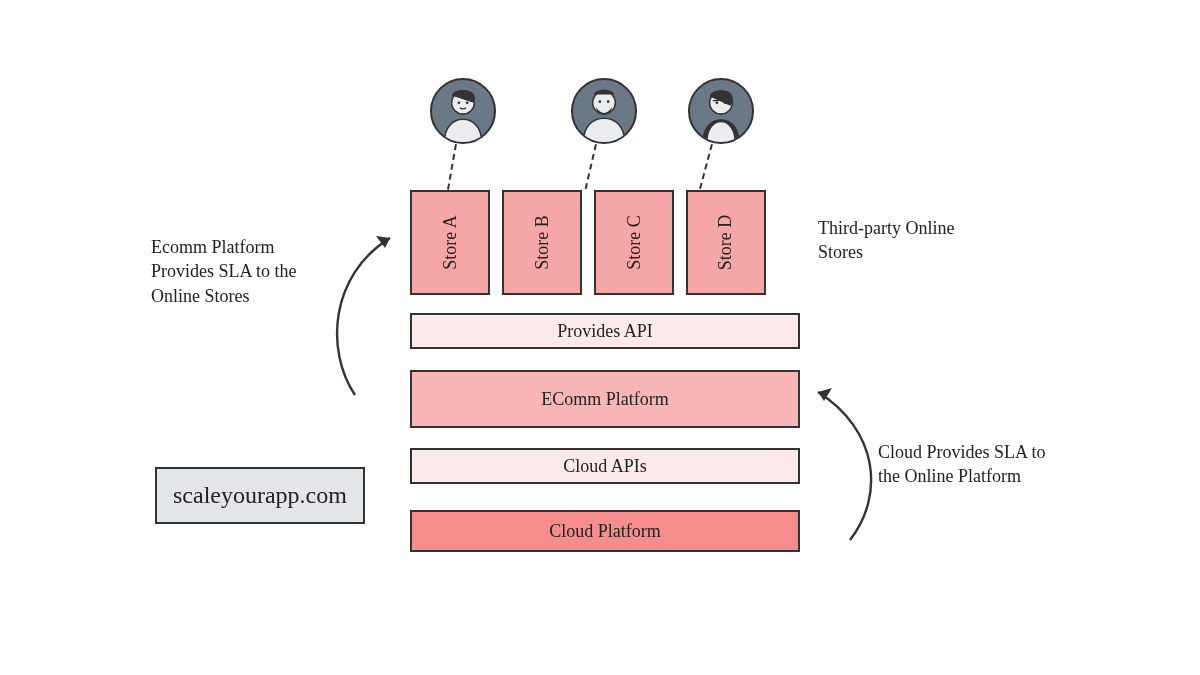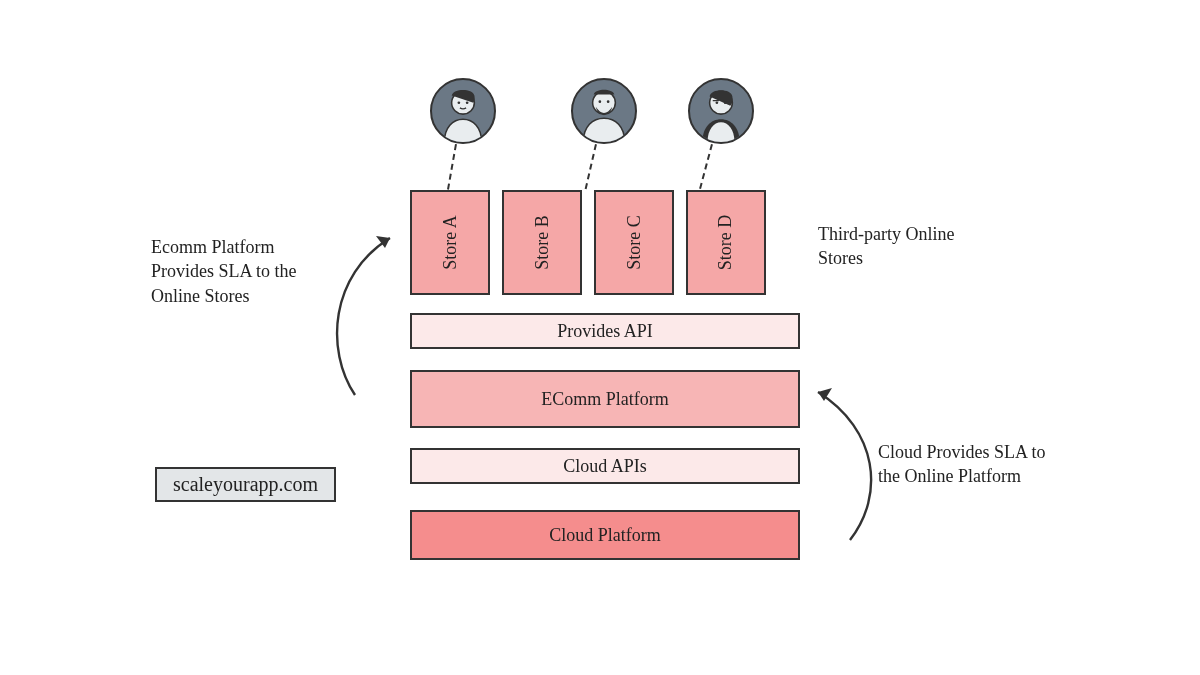--- a/index.html
+++ b/index.html
@@ -3,23 +3,23 @@
 <meta charset="utf-8">
 <style>
   html,body{margin:0;padding:0;width:1200px;height:675px;background:#fff;font-family:"Comic Sans MS","Segoe Script","Bradley Hand",cursive;color:#222}
   .canvas{position:relative;width:1200px;height:675px}
   .box{position:absolute;border:2px solid #333;text-align:center;display:flex;align-items:center;justify-content:center;font-size:18px;box-sizing:border-box}
   .store{background:#f5a7a7;width:80px;height:105px}
   .store span{transform:rotate(-90deg);display:block;white-space:nowrap}
   .layer{left:410px;width:390px}
   .api{background:#fce9e9;height:36px}
   .ecomm{background:#f7b5b5;height:58px}
-  .cloud{background:#f58d8d;height:50px}
+  .cloud{background:#f58d8d;height:42px}
   .label{position:absolute;font-size:18px;line-height:1.35}
-  .brand{position:absolute;border:2px solid #333;background:#e3e6e8;padding:4px 16px;font-size:20px}
+  .brand{position:absolute;border:2px solid #333;background:#e3e6e8;padding:13px 16px;font-size:24px}
   .avatar{position:absolute;width:62px;height:62px;border-radius:50%;background:#6b7885;border:2px solid #333;overflow:hidden}
   .avatar svg{width:100%;height:100%;display:block}
   .dash{position:absolute;border-left:2px dashed #333;transform-origin:top left}
 </style>
 </head>
 <body>
 
 <div class="canvas">
 
   <div class="avatar" style="left:430px;top:78px">
@@ -78,21 +78,21 @@
       <span>Cloud APIs</span>
     </div>
   <div class="box layer ecomm" style="top:370px">
       <span>EComm Platform</span>
     </div>
   <div class="box layer cloud" style="top:510px">
       <span>Cloud Platform</span>
     </div>
 
   <div class="label" style="left:151px;top:235px;width:190px">Ecomm Platform Provides SLA to the Online Stores</div>
-  <div class="label" style="left:818px;top:222px;width:150px">Third-party Online Stores</div>
+  <div class="label" style="left:818px;top:216px;width:150px">Third-party Online Stores</div>
   <div class="label" style="left:878px;top:440px;width:170px">Cloud Provides SLA to the Online Platform</div>
   <div class="brand" style="left:155px;top:467px">scaleyourapp.com</div>
 
   <svg style="position:absolute;left:320px;top:220px;width:95px;height:190px;overflow:visible">
     <path d="M35 175 C 5 130, 10 55, 70 18" stroke="#333" stroke-width="2.4" fill="none"></path>
     <path d="M70 18 l-14 -2 l9 12 z" fill="#333"></path>
   </svg>
 
   <svg style="position:absolute;left:800px;top:380px;width:90px;height:170px;overflow:visible">
     <path d="M50 160 C 85 115, 78 50, 18 12" stroke="#333" stroke-width="2.4" fill="none"></path>

